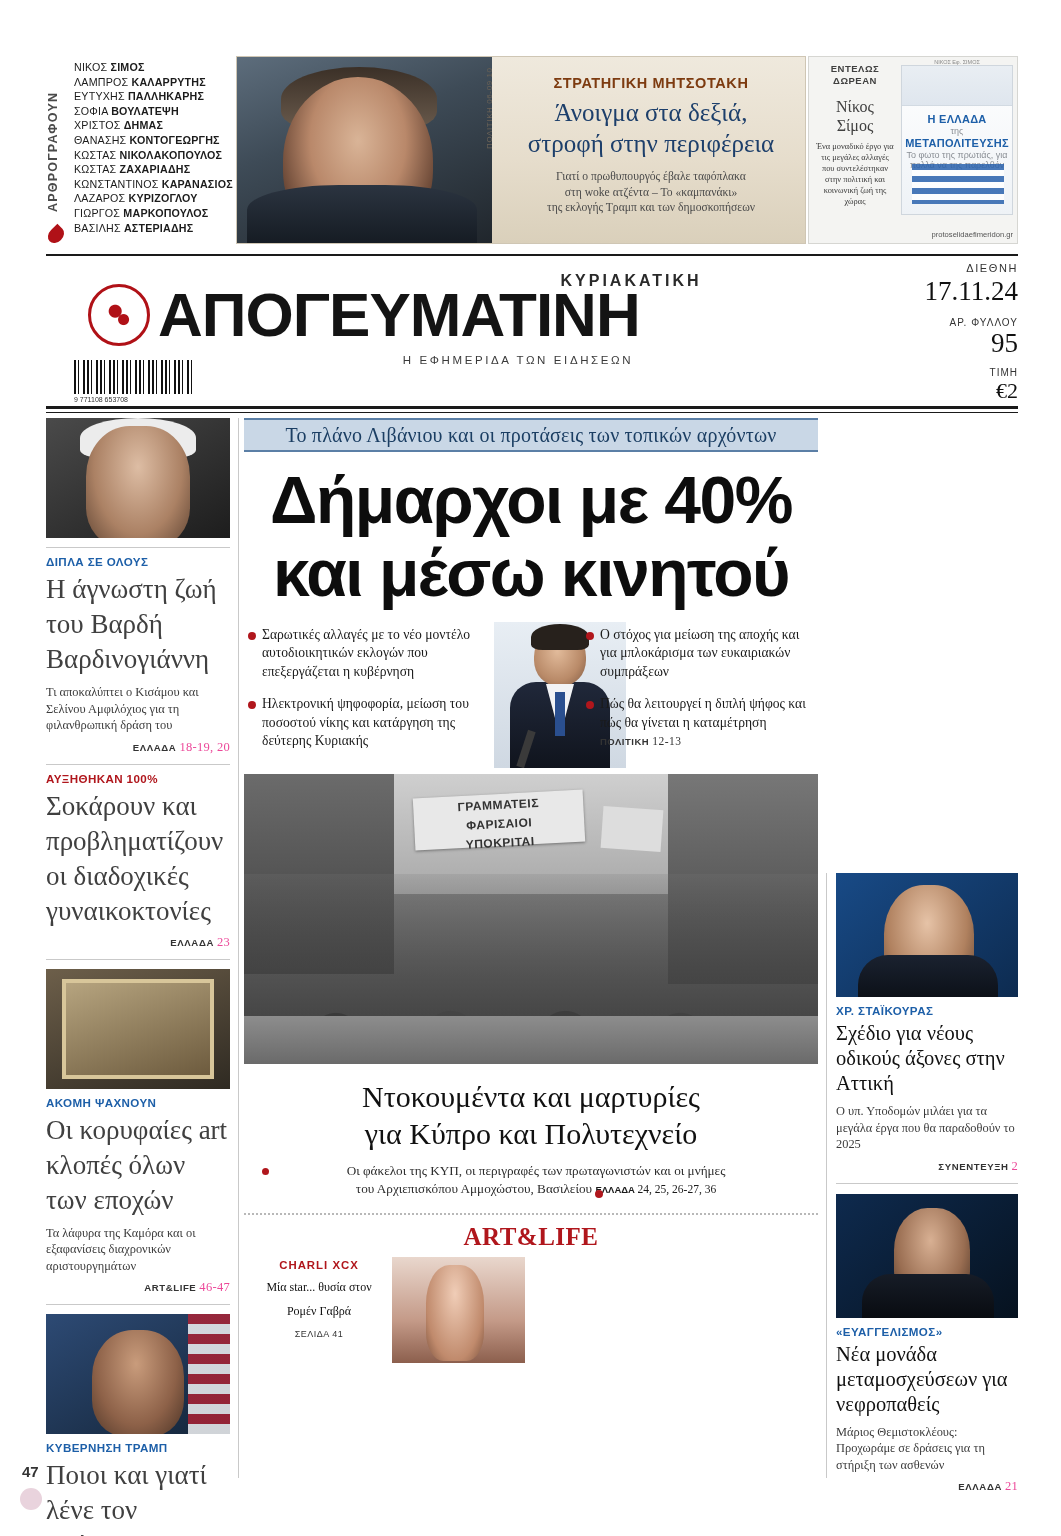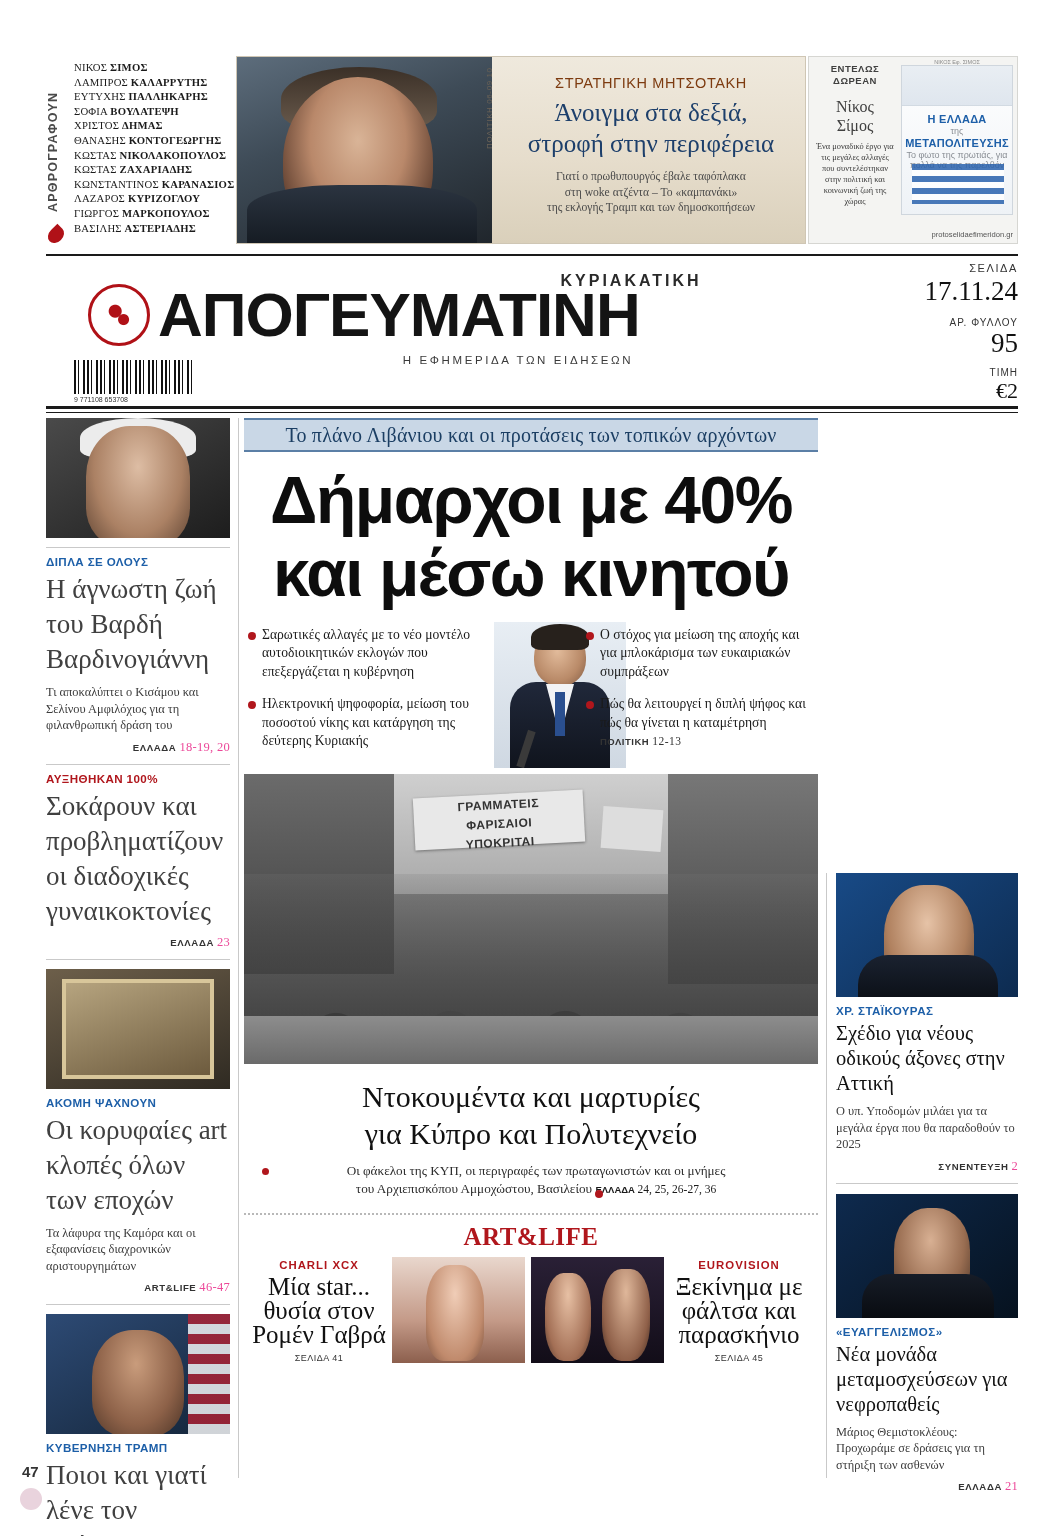--- a/index.html
+++ b/index.html
@@ -23,21 +23,21 @@
     font-family:"Liberation Sans", sans-serif;
     font-size:12.5px; letter-spacing:1.2px; color:#4a4a4a; font-weight:700;
     text-align:center;
   }
   .contrib-drop {
     position:absolute; left:3px; top:170px; width:14px; height:18px;
     background:#b01117; border-radius:0 50% 50% 50%; transform:rotate(45deg);
   }
   .contrib-list { position:absolute; left:28px; top:4px; width:162px; }
   .contrib-list div {
-    font-family:Liberation Serif, serif;
+    font-family:Liberation Sans, sans-serif;
     font-size:10.7px; line-height:14.6px; color:#1b1b1b; letter-spacing:.2px;
     white-space:nowrap;
   }
   .contrib-list div b { font-weight:700; }
   .contrib-list div span { font-weight:400; }
 
   .adbanner {
     width:570px; height:188px; position:relative; overflow:hidden;
     background:linear-gradient(180deg,#efe9dd 0%,#e6ddcc 55%,#dad0bb 100%);
     border:1px solid #cfc6b4;
@@ -61,21 +61,21 @@
     background:linear-gradient(180deg,#2b3440,#141a21);
     border-radius:40% 40% 0 0;
   }
   .ad-vertlabel {
     position:absolute; left:248px; top:92px; width:110px; transform:rotate(-90deg);
     transform-origin:0 0;
     font-family:"Liberation Sans", sans-serif; font-size:8px; color:#6b6256; letter-spacing:.6px;
   }
   .ad-text { position:absolute; left:266px; top:18px; width:296px; text-align:center; }
   .ad-kicker {
-    font-family:"Liberation Sans", sans-serif; font-weight:400; font-size:14.5px;
+    font-family:"Liberation Sans", sans-serif; font-weight:700; font-size:14.5px;
     color:#7d3b10; letter-spacing:.6px; margin-bottom:6px;
   }
   .ad-head {
     font-family:"Liberation Serif", serif; font-size:25px; line-height:31px;
     color:#1d3f6b; font-weight:400;
   }
   .ad-sub {
     margin-top:10px; font-family:"Liberation Serif", serif; font-size:11.6px;
     line-height:15.6px; color:#4a4a4a;
   }
@@ -275,21 +275,21 @@
   .dotted { height:0; border-top:2px dotted #b8b8b8; margin:14px 0 0 0; }
 
   
   .artlife-title { text-align:center; font-family:"Liberation Serif", serif; font-weight:700;
     font-size:25px; color:#b0161c; letter-spacing:.5px; margin:8px 0 6px 0; }
   .artlife-row { display:flex; gap:0; }
   .al-cell { width:287px; display:flex; }
   .al-text { width:148px; padding:2px 6px 0 8px; text-align:center; }
   .al-kicker { font-family:"Liberation Sans", sans-serif; font-weight:700; font-size:11.4px;
     color:#b0161c; letter-spacing:1px; margin-bottom:4px; }
-  .al-head { font-family:"Liberation Serif", serif; font-size:25px; line-height:24px; color:#111; }
+  .al-head { font-family:"Liberation Serif", serif; font-size:12px; line-height:24px; color:#111; }
   .al-ref { margin-top:6px; font-family:"Liberation Sans", sans-serif; font-size:9px; font-weight:400;
     color:#333; letter-spacing:.5px; }
   .al-photo { width:133px; height:106px; position:relative; overflow:hidden; }
   .alp1 { background:linear-gradient(180deg,#e9d7cd,#c49a88 60%,#8c5f4d); }
   .alp1:after{content:"";position:absolute;left:34px;top:8px;width:58px;height:96px;border-radius:40% 40% 30% 30%;
     background:radial-gradient(ellipse at 50% 30%,#f0cdb7,#c08a6c 70%,#7d5440);}
   .alp2 { background:linear-gradient(180deg,#2a2036,#120d18); }
   .alp2:after{content:"";position:absolute;left:14px;top:16px;width:46px;height:88px;border-radius:40%;
     background:radial-gradient(ellipse at 50% 25%,#e7c0a4,#a36f55 70%,#4c3226);}
   .alp2:before{content:"";position:absolute;right:14px;top:12px;width:48px;height:92px;border-radius:40%;
@@ -394,21 +394,21 @@
   </div>
 
   <div class="masthead">
     <div class="rule-top"></div>
     <div class="logo-circle"></div>
     <div class="kyriakatiki">ΚΥΡΙΑΚΑΤΙΚΗ</div>
     <div class="title">ΑΠΟΓΕΥΜΑΤΙΝΗ</div>
     <div class="subtitle">Η ΕΦΗΜΕΡΙΔΑ ΤΩΝ ΕΙΔΗΣΕΩΝ</div>
 
     <div class="mast-right">
-      <div class="day">ΣΕΛΙΔΑ</div>
+      <div class="day">ΔΙΕΘΝΗ</div>
       <div class="date">17.11.24</div>
       <div class="issue-lbl">ΑΡ. ΦΥΛΛΟΥ</div>
       <div class="issue-num">95</div>
       <div class="price-lbl">ΤΙΜΗ</div>
       <div class="price">€2</div>
     </div>
 
     <div class="barcode"></div>
     <div class="barcode-num">9 771108 653708</div>
     <div class="rule-bottom"></div>
@@ -526,28 +526,20 @@
 
       <div class="artlife-row">
         <div class="al-cell">
           <div class="al-text">
             <div class="al-kicker">CHARLI XCX</div>
             <div class="al-head">Μία star... θυσία στον Ρομέν Γαβρά</div>
             <div class="al-ref">ΣΕΛΙΔΑ 41</div>
           </div>
           <div class="al-photo alp1"></div>
         </div>
-        <div class="al-cell">
-          <div class="al-photo alp2"></div>
-          <div class="al-text">
-            <div class="al-kicker">EUROVISION</div>
-            <div class="al-head">Ξεκίνημα με φάλτσα και παρασκήνιο</div>
-            <div class="al-ref">ΣΕΛΙΔΑ 45</div>
-          </div>
-        </div>
       </div>
     </div>
 
     <div class="colR">
       <div class="r-photo rp1">
         <div style="position:absolute;left:48px;top:12px;width:90px;height:112px;border-radius:44% 44% 34% 34%;background:radial-gradient(ellipse at 48% 34%,#e6c3a7,#b0815f 60%,#5d4130);"></div>
         <div style="position:absolute;left:22px;top:82px;width:140px;height:46px;background:linear-gradient(180deg,#1a2230,#0b0f16);border-radius:30px 30px 0 0;"></div>
       </div>
       <div class="r-kicker">ΧΡ. ΣΤΑΪΚΟΥΡΑΣ</div>
       <div class="r-head">Σχέδιο για νέους οδικούς άξονες στην Αττική</div>

